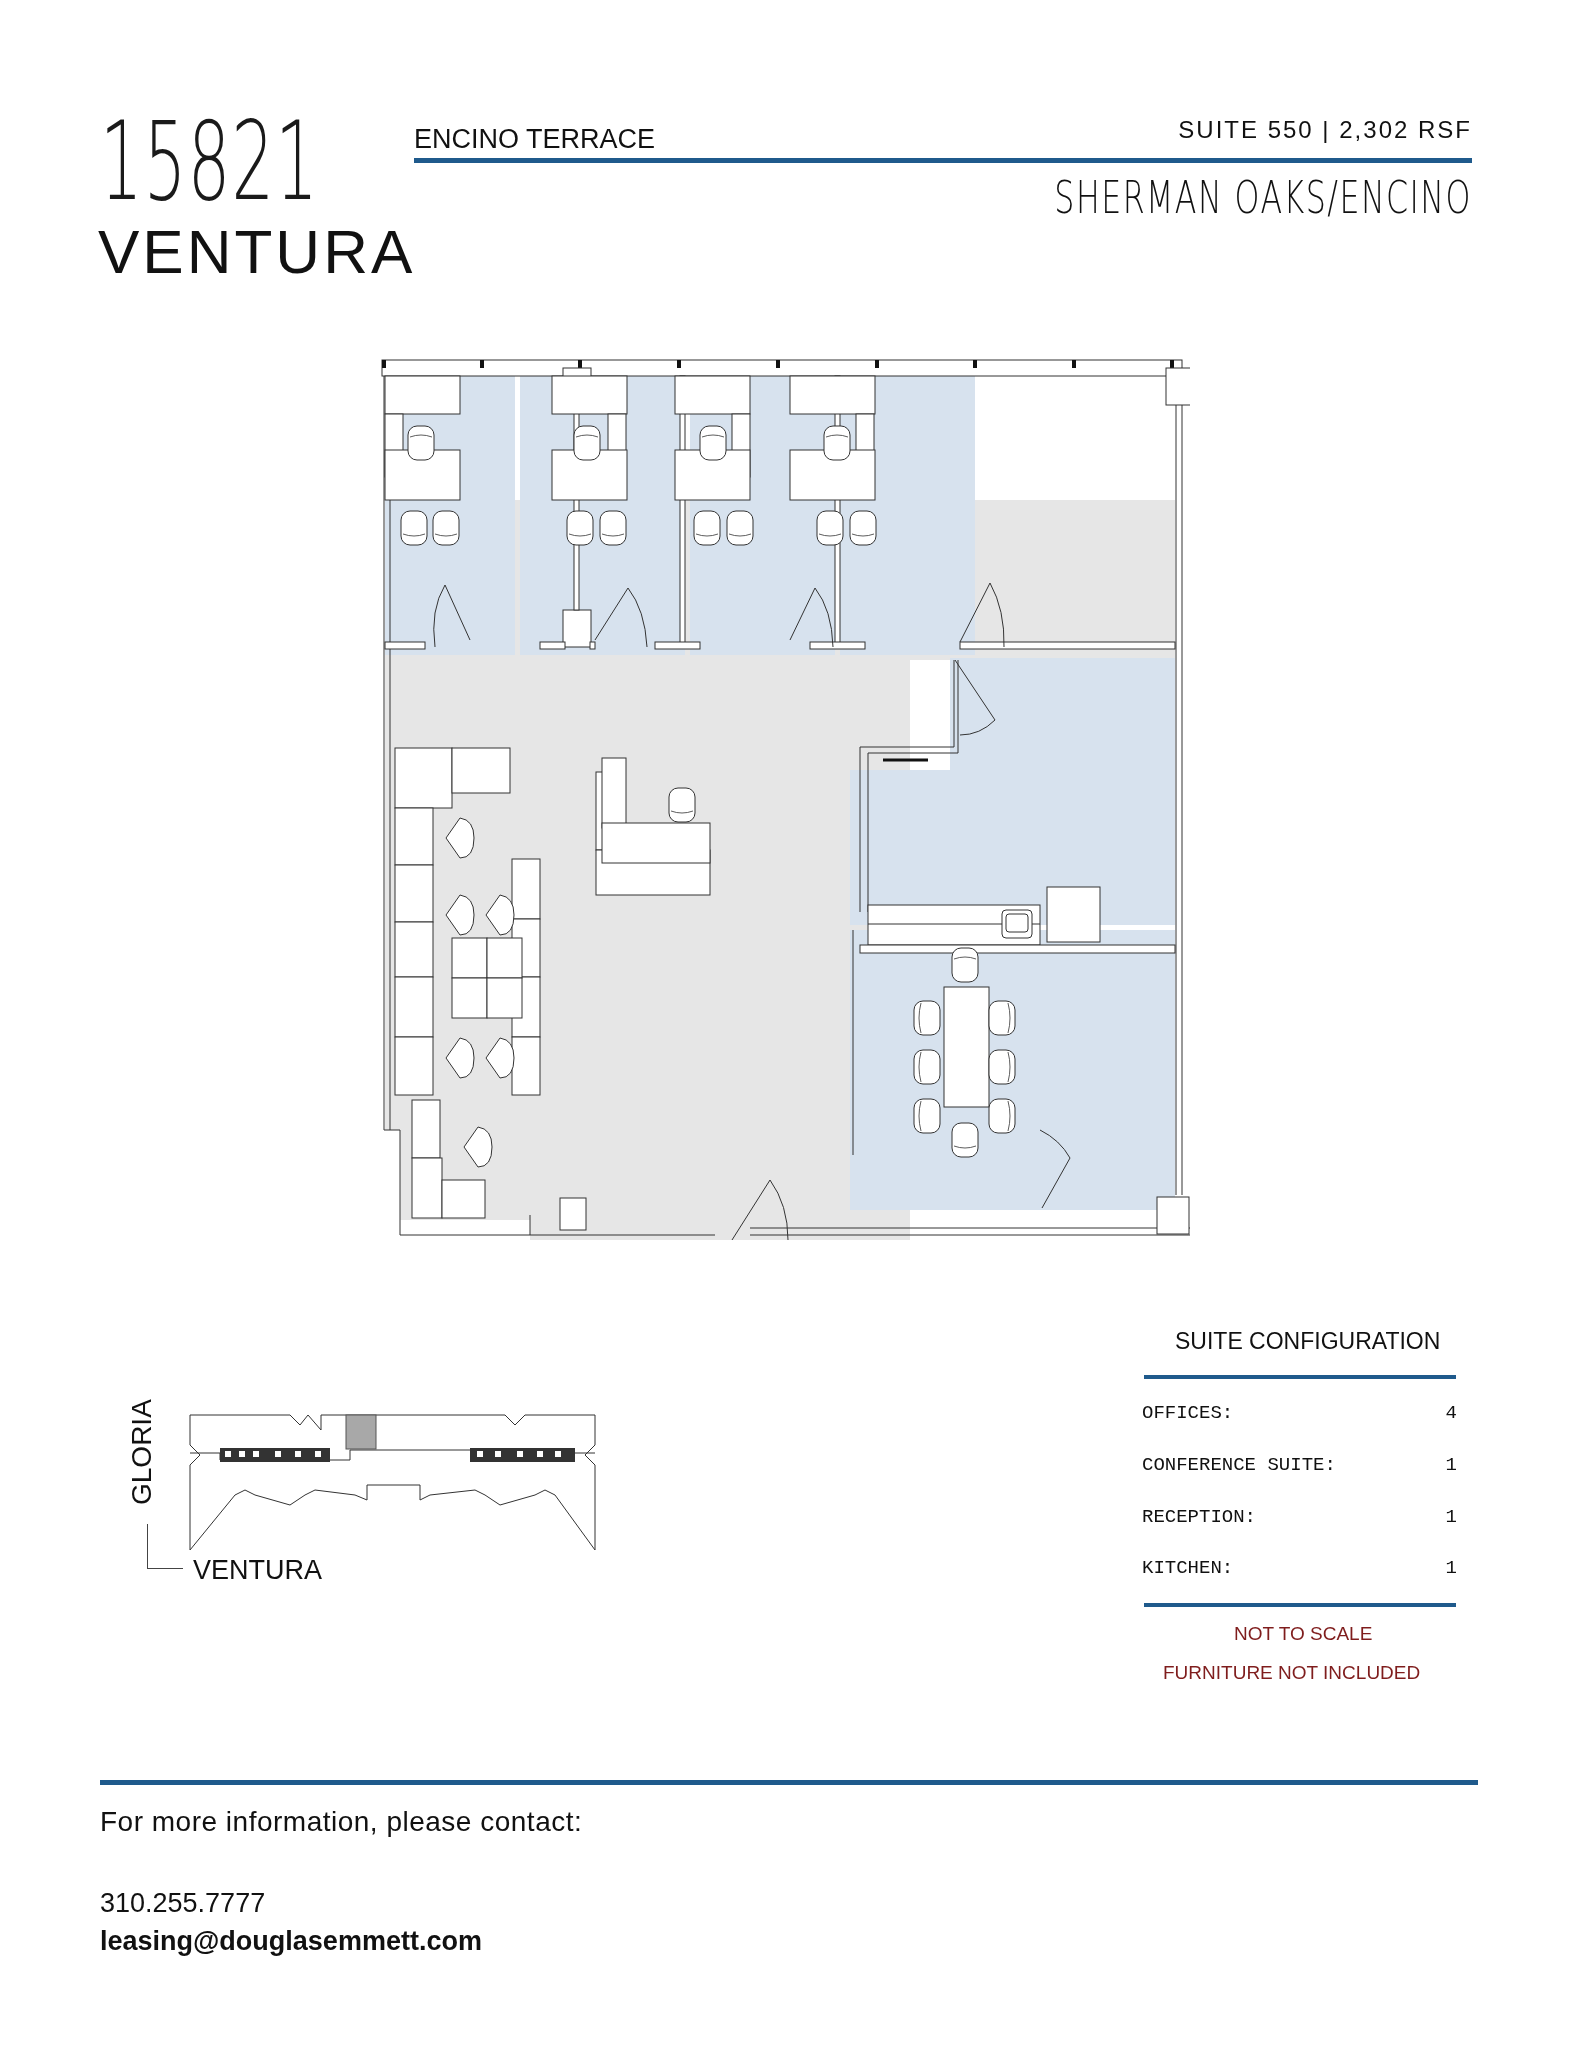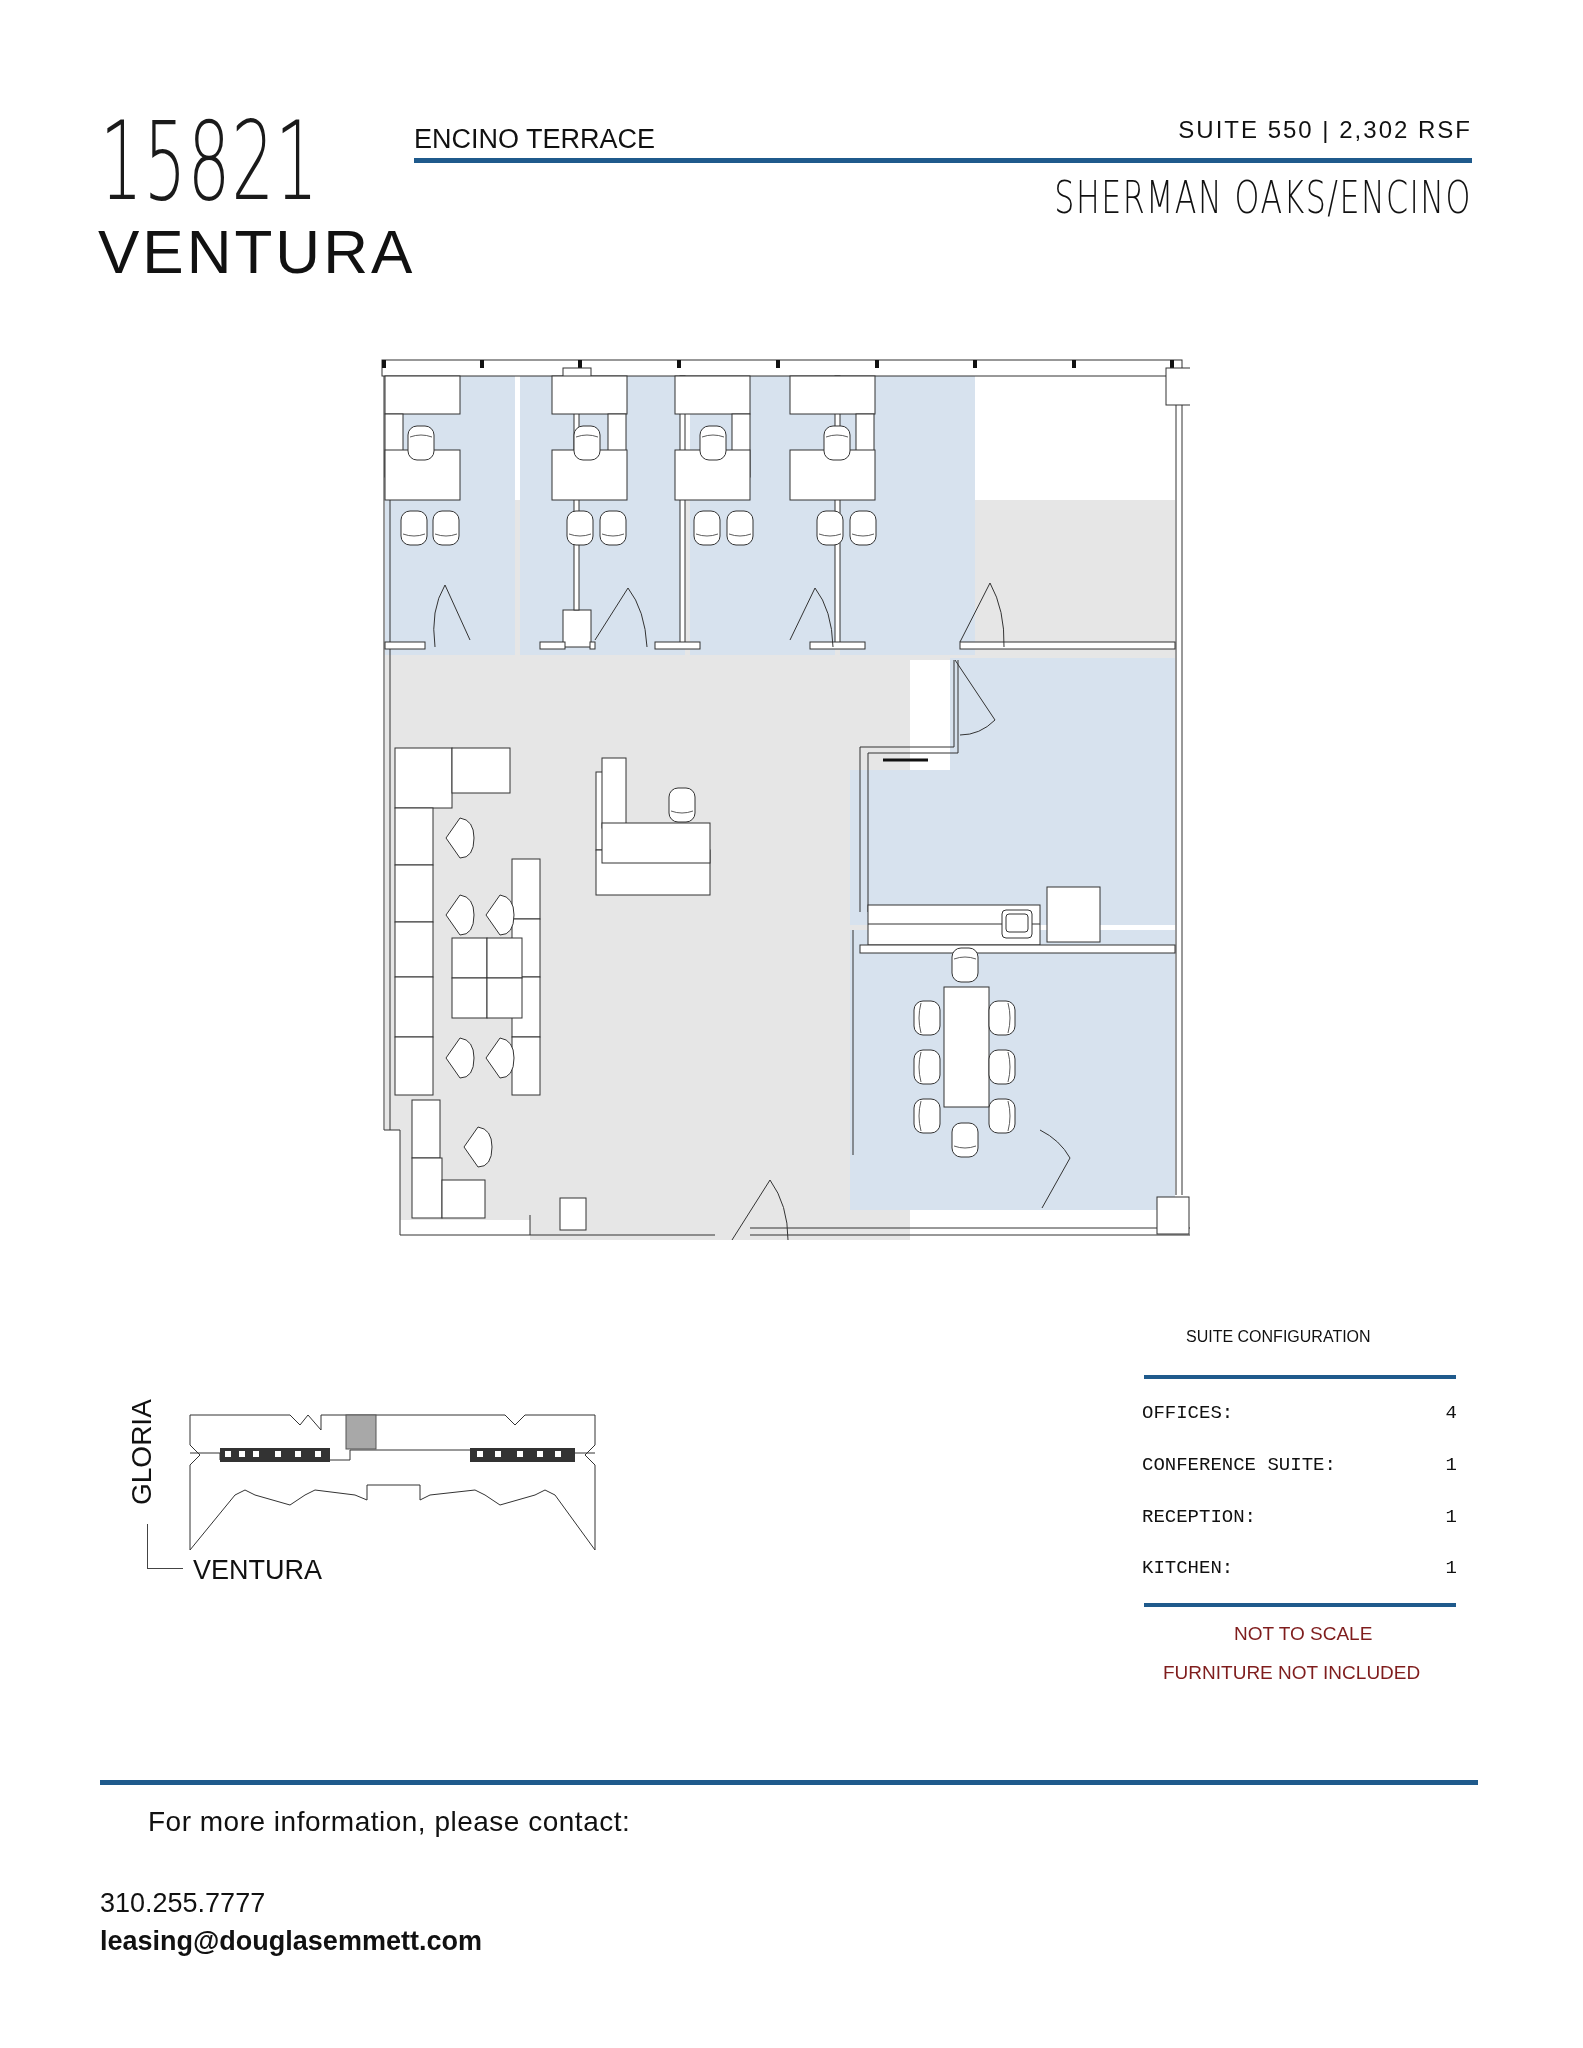--- a/index.html
+++ b/index.html
@@ -7,27 +7,27 @@
   .abs { position:absolute; }
   .addr-number { left:100px; top:108px; font-family:"DejaVu Sans", sans-serif; font-weight:200; font-size:108px; line-height:108px; letter-spacing:2px; transform:scaleX(0.62); transform-origin:left top; color:#1a1a1a; }
   .addr-street { left:98px; top:220px; font-family:"Liberation Sans", sans-serif; font-size:62px; line-height:64px; letter-spacing:3px; color:#111; }
   .building-name { left:414px; top:124px; font-size:27px; color:#111; letter-spacing:0px; }
   .header-rule { left:414px; top:158px; width:1058px; height:5px; background:#1f5a8c; }
   .suite-line { right:111px; top:116px; font-size:24px; letter-spacing:2px; color:#111; }
   .submarket { right:111px; top:172px; font-family:"DejaVu Sans", sans-serif; font-weight:200; font-size:44px; letter-spacing:2px; color:#111; transform:scaleX(0.72); transform-origin:right top; }
   .plan { left:370px; top:340px; width:820px; height:900px; }
   .keyplan { left:125px; top:1395px; width:520px; height:210px; }
   .config { left:1140px; top:1320px; width:320px; }
-  .config-title { position:absolute; left:46px; top:8px; font-size:16px; color:#111; }
+  .config-title { position:absolute; left:35px; top:8px; font-size:23px; color:#111; }
   .config-rule { position:absolute; left:4px; width:312px; height:4px; background:#1f5a8c; }
   .config-row { position:absolute; left:2px; width:320px; font-size:19px; color:#111;font-family:Liberation Mono, monospace; }
   .config-row .val { position:absolute; right:5px; top:0; }
   .note { position:absolute; font-size:19px; color:#7f1d1d;text-align:center; }
   .footer-rule { left:100px; top:1780px; width:1378px; height:5px; background:#1f5a8c; }
-  .contact-lead { left:100px; top:1806px; font-size:28px; letter-spacing:0.5px; color:#111;margin-left:48px; }
+  .contact-lead { left:100px; top:1806px; font-size:28px; letter-spacing:0.5px; color:#111; }
   .phone { left:100px; top:1888px; font-size:27px; color:#111; font-weight:300; }
   .email { left:100px; top:1926px; font-size:27px; color:#111;font-weight:bold; }
   .logo { left:1198px; top:1832px; width:285px; color:#0f3a73; font-family:"DejaVu Sans", sans-serif; font-weight:bold; font-size:70px; line-height:62px; letter-spacing:-2px; }
   .gloria { left:126px; top:1505px; font-size:28px; color:#111; transform:rotate(-90deg); transform-origin:left top; }
   .ventura-label { left:193px; top:1555px; font-size:27px; color:#111; }
   .gl-line-v { left:147px; top:1524px; width:1px; height:44px; background:#444; }
   .gl-line-h { left:147px; top:1568px; width:36px; height:1px; background:#444; }
 </style>
 </head>
 <body>

